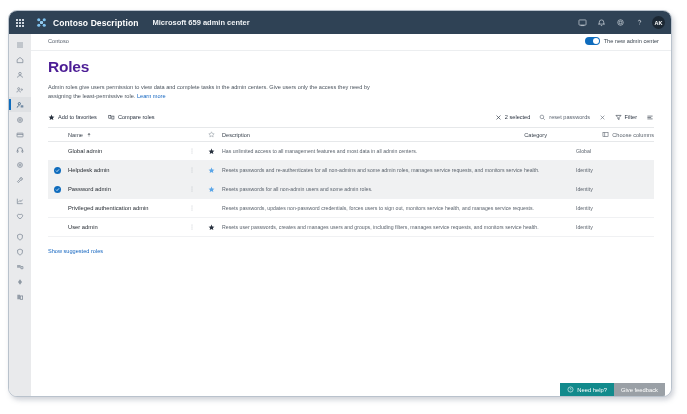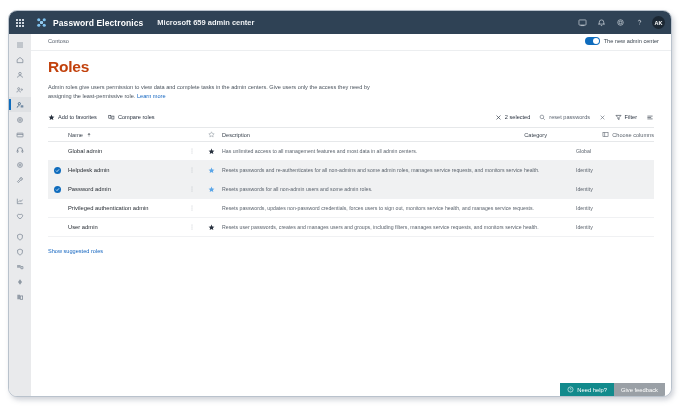--- a/index.html
+++ b/index.html
@@ -38,21 +38,21 @@
   .content{position:absolute;left:22px;top:23px;width:640px;height:362px;background:#ffffff;}
 
   .cmdstrip{position:relative;height:16px;border-bottom:1px solid #eceef0;}
   .crumb{position:absolute;left:17px;top:4px;font-size:5.6px;color:#555f6b;}
   .togglewrap{position:absolute;right:12px;top:3px;display:flex;align-items:center;gap:4px;}
   .toggle{width:15px;height:8px;border-radius:4px;background:#0f6cbd;position:relative;}
   .toggle .knob{position:absolute;right:1px;top:1px;width:6px;height:6px;border-radius:50%;background:#ffffff;}
   .togglelabel{font-size:5.6px;color:#3a444f;}
 
   .pagebody{padding:0 17px;}
-  .ptitle{font-size:15.5px;font-weight:bold;color:#c2410c;margin:7px 0 0 0;letter-spacing:-.2px;}
+  .ptitle{font-size:15.5px;font-weight:bold;color:#4c1d95;margin:7px 0 0 0;letter-spacing:-.2px;}
   .pdesc{font-size:5.6px;color:#4b545e;line-height:1.65;margin-top:7px;max-width:335px;}
   .pdesc a{color:#1566c0;text-decoration:none;}
 
   
   .toolbar{margin-top:9px;height:14px;display:flex;align-items:center;}
   .tb-btn{display:flex;align-items:center;gap:3px;font-size:5.6px;color:#2a3340;margin-right:11px;}
   .tb-right{margin-left:auto;display:flex;align-items:center;gap:9px;}
   .tb-chip{display:flex;align-items:center;gap:2.5px;font-size:5.6px;color:#2a3340;}
   .tb-search{display:flex;align-items:center;gap:3px;font-size:5.6px;color:#5b6470;}
 
@@ -101,21 +101,21 @@
       <div class="brandlogo">
         <svg width="11" height="11" viewBox="0 0 12 12">
           <circle cx="3" cy="3" r="1.7" fill="#7fc3f0"></circle>
             <circle cx="9" cy="3" r="1.7" fill="#7fc3f0"></circle>
           <circle cx="3" cy="9" r="1.7" fill="#7fc3f0"></circle>
             <circle cx="9" cy="9" r="1.7" fill="#7fc3f0"></circle>
           <circle cx="6" cy="6" r="1.7" fill="#a9d8f5"></circle>
           <path d="M3 3 L9 9 M9 3 L3 9" stroke="#7fc3f0" stroke-width=".8"></path>
         </svg>
       </div>
-      <span class="brandname">Password Electronics</span>
+      <span class="brandname">Contoso Description</span>
       <span class="suitesep"></span>
       <span class="suitetitle">Microsoft 659 admin center</span>
 
       <div class="suiteright">
         <span class="sicon">
           <svg width="9" height="9" viewBox="0 0 14 14" fill="none" stroke="currentColor" stroke-width="1">
             <rect x="1.5" y="3" width="11" height="8" rx="1"></rect>
               <path d="M4 11.8h6"></path>
           </svg>
         </span>

